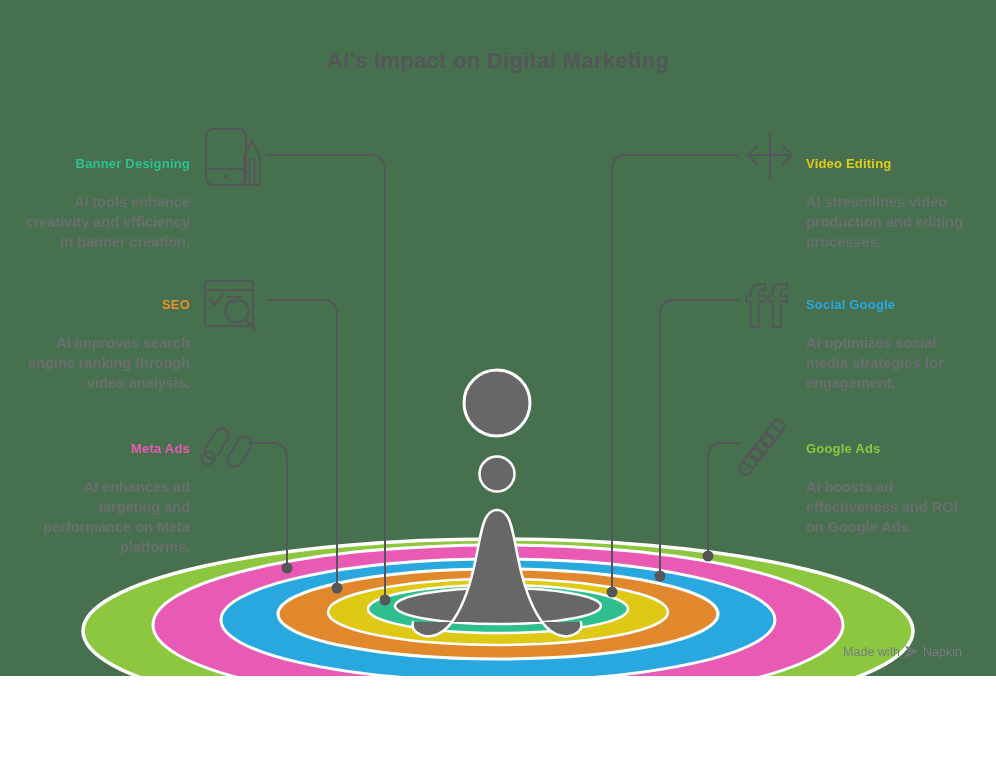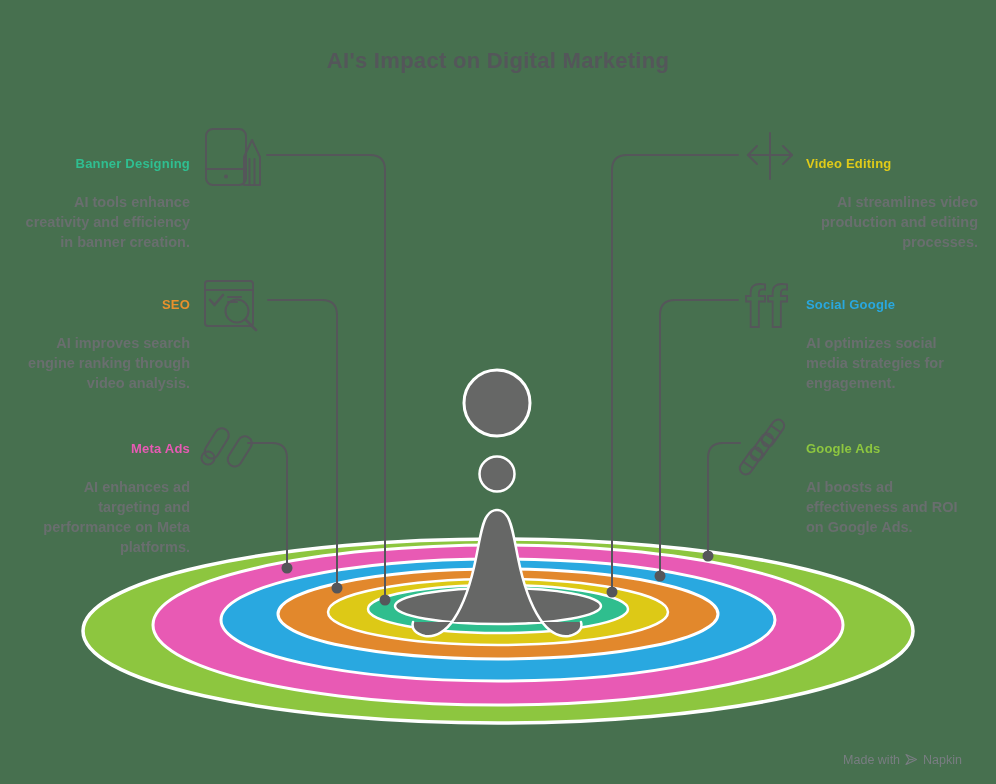--- a/index.html
+++ b/index.html
@@ -1,18 +1,18 @@
 <!DOCTYPE html>
 <html><head>
 <meta charset="utf-8">
 <style>
   html,body{margin:0;padding:0;}
   .canvas{
     position:relative;
-    width:996px;height:784px;
+    width:996px;height:676px;
     background:#47704f;
     font-family:"Liberation Sans", sans-serif;
     overflow:hidden;
   }
   .title{
     position:absolute;top:48px;left:0;width:996px;
     text-align:center;
     font-size:22px;font-weight:bold;letter-spacing:.3px;
     color:#54565a;
   }
@@ -22,21 +22,21 @@
   .ink-fill{fill:#55565a;stroke:none;}
   .item{position:absolute;}
   .item h3{margin:0;font-size:13px;font-weight:bold;line-height:24px;letter-spacing:.2px;}
   .item p{margin:16px 0 0 0;font-size:14.5px;line-height:20px;color:#6c6e71;font-weight:bold;opacity:.92;}
   .item.left{text-align:right;}
   .item.right{text-align:left;}
   .item.left p{margin-left:auto;}
   .w-banner p{width:170px;margin-left:auto;}
   .w-seo p{width:164px;margin-left:auto;}
   .w-meta p{width:150px;margin-left:auto;}
-  .w-video p{width:172px;text-align:right;}
+  .w-video p{width:172px;}
   .w-social p{width:152px;}
   .w-google p{width:152px;}
   .watermark{
     position:absolute;right:34px;bottom:16px;
     font-size:12.5px;color:#797d82;
     display:flex;align-items:center;gap:5px;
   }
   .watermark .nib{display:inline-block;transform:translateY(1px);}
 </style>
 </head>

